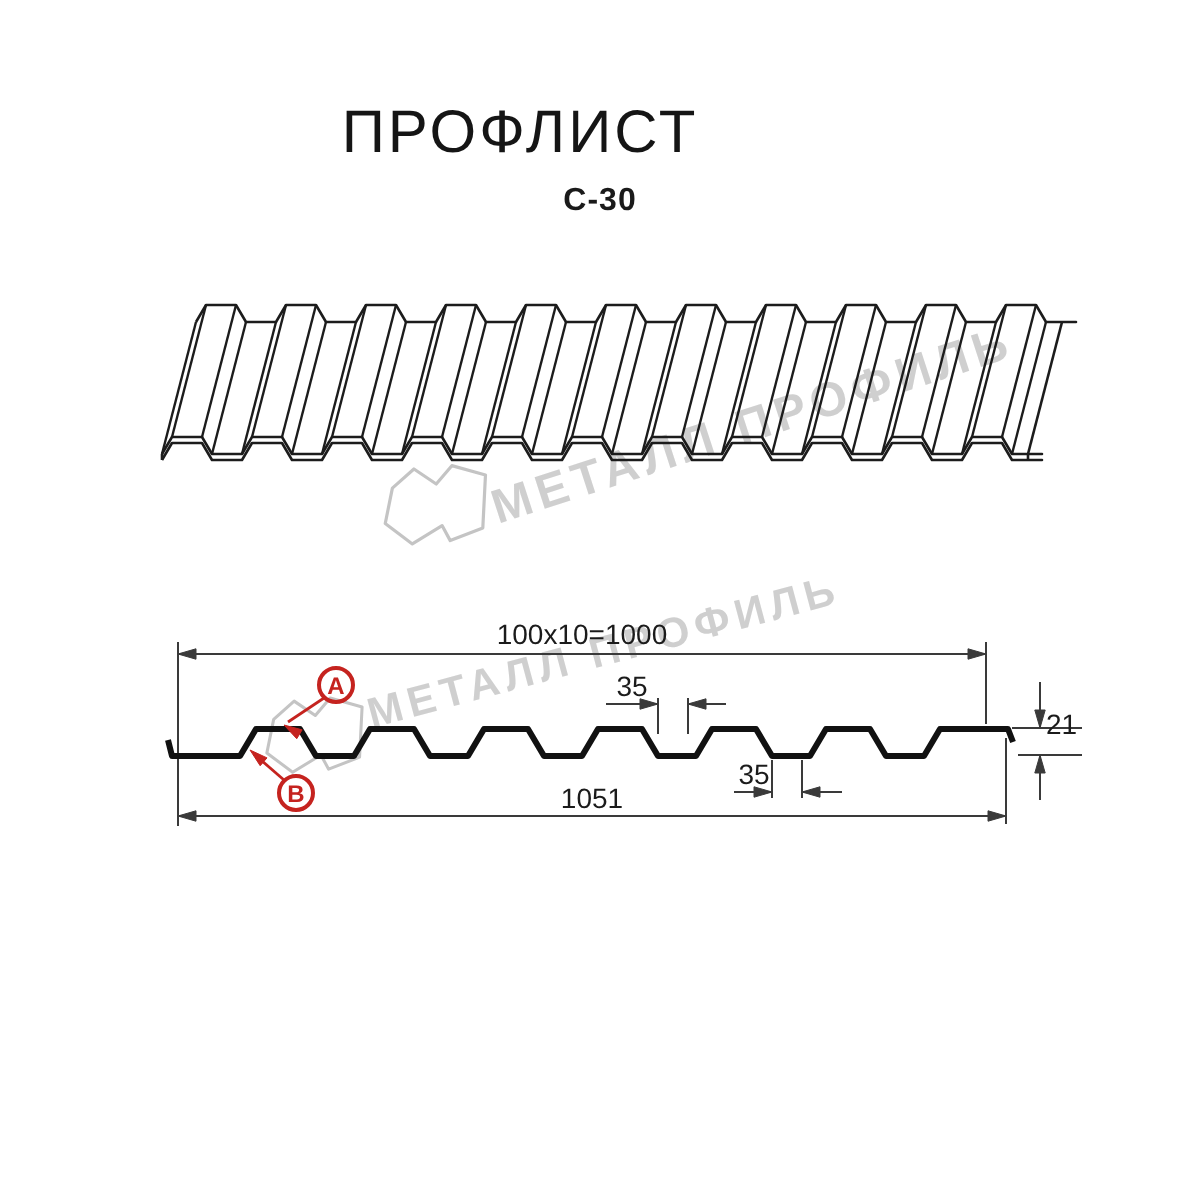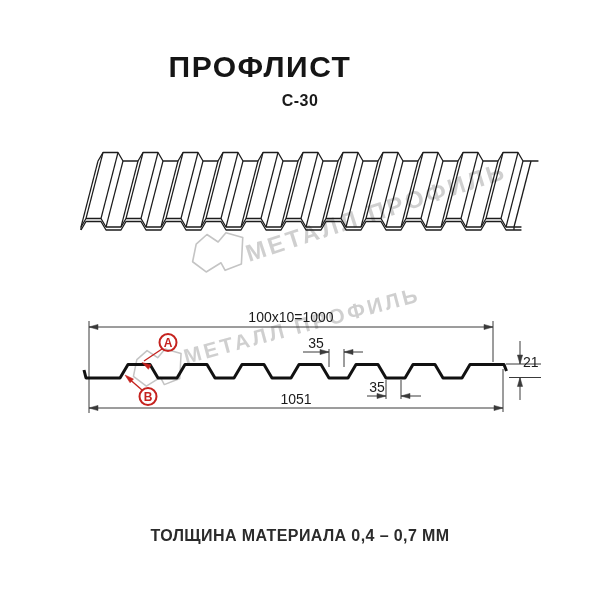--- a/index.html
+++ b/index.html
@@ -1,19 +1,19 @@
 <!DOCTYPE html>
 <html><head>
 <meta charset="utf-8">
 <style>
   html,body{margin:0;padding:0;background:#fff;}
   #stage{position:relative;width:600px;height:600px;background:#ffffff;overflow:hidden;
          font-family:"Liberation Sans", sans-serif;}
   .title{position:absolute;left:0;top:50px;width:520px;text-align:center;
-         font-size:30px;font-weight:bold;letter-spacing:1.5px;color:#151515;}
+         font-size:30px;font-weight:normal;letter-spacing:1.5px;color:#151515;}
   .subtitle{position:absolute;left:0;top:92px;width:600px;text-align:center;
          font-size:16px;font-weight:bold;letter-spacing:.5px;color:#1a1a1a;}
   .footer{position:absolute;left:0;top:527px;width:600px;text-align:center;
          font-size:16px;font-weight:bold;letter-spacing:.4px;color:#2b2b2b;}
   svg{position:absolute;left:0;top:0;}
   svg text{font-family:"Liberation Sans", sans-serif;}
   .dimtxt{font-size:14px;fill:#1b1b1b;}
   .wmtxt{font-size:24px;font-weight:bold;letter-spacing:3px;fill:#c4c4c4;opacity:.8;}
   .wmtxt2{font-size:21px;}
   .ablbl{font-size:12px;font-weight:bold;}
@@ -142,14 +142,13 @@
         <circle cx="148" cy="396.5" r="8.5" fill="none" stroke="#c5231f" stroke-width="2"></circle>
         <line x1="162" y1="349" x2="144" y2="361" stroke="#c5231f" stroke-width="1.4"></line>
         <path d="M142 362.5 L151.05360470108516 364.906707692365 L148.37540671155287 369.363977656016 Z" fill="#c5231f" stroke="#c5231f" stroke-width="0.5" stroke-linejoin="round" stroke-linecap="butt"></path>
         <line x1="142" y1="390" x2="127" y2="377" stroke="#c5231f" stroke-width="1.4"></line>
         <path d="M125 375 L133.49813969738028 378.9422863523354 L130.08663274662962 382.86677616949373 Z" fill="#c5231f" stroke="#c5231f" stroke-width="0.5" stroke-linejoin="round" stroke-linecap="butt"></path>
       </g>
     <text class="ablbl" x="168" y="347" text-anchor="middle" fill="#c5231f">A</text>
     <text class="ablbl" x="148" y="401" text-anchor="middle" fill="#c5231f">B</text>
   </svg>
 
-  <div class="footer">ТОЛЩИНА МАТЕРИАЛА 0,4 – 0,7 ММ</div>
 </div>
 
 </body></html>

